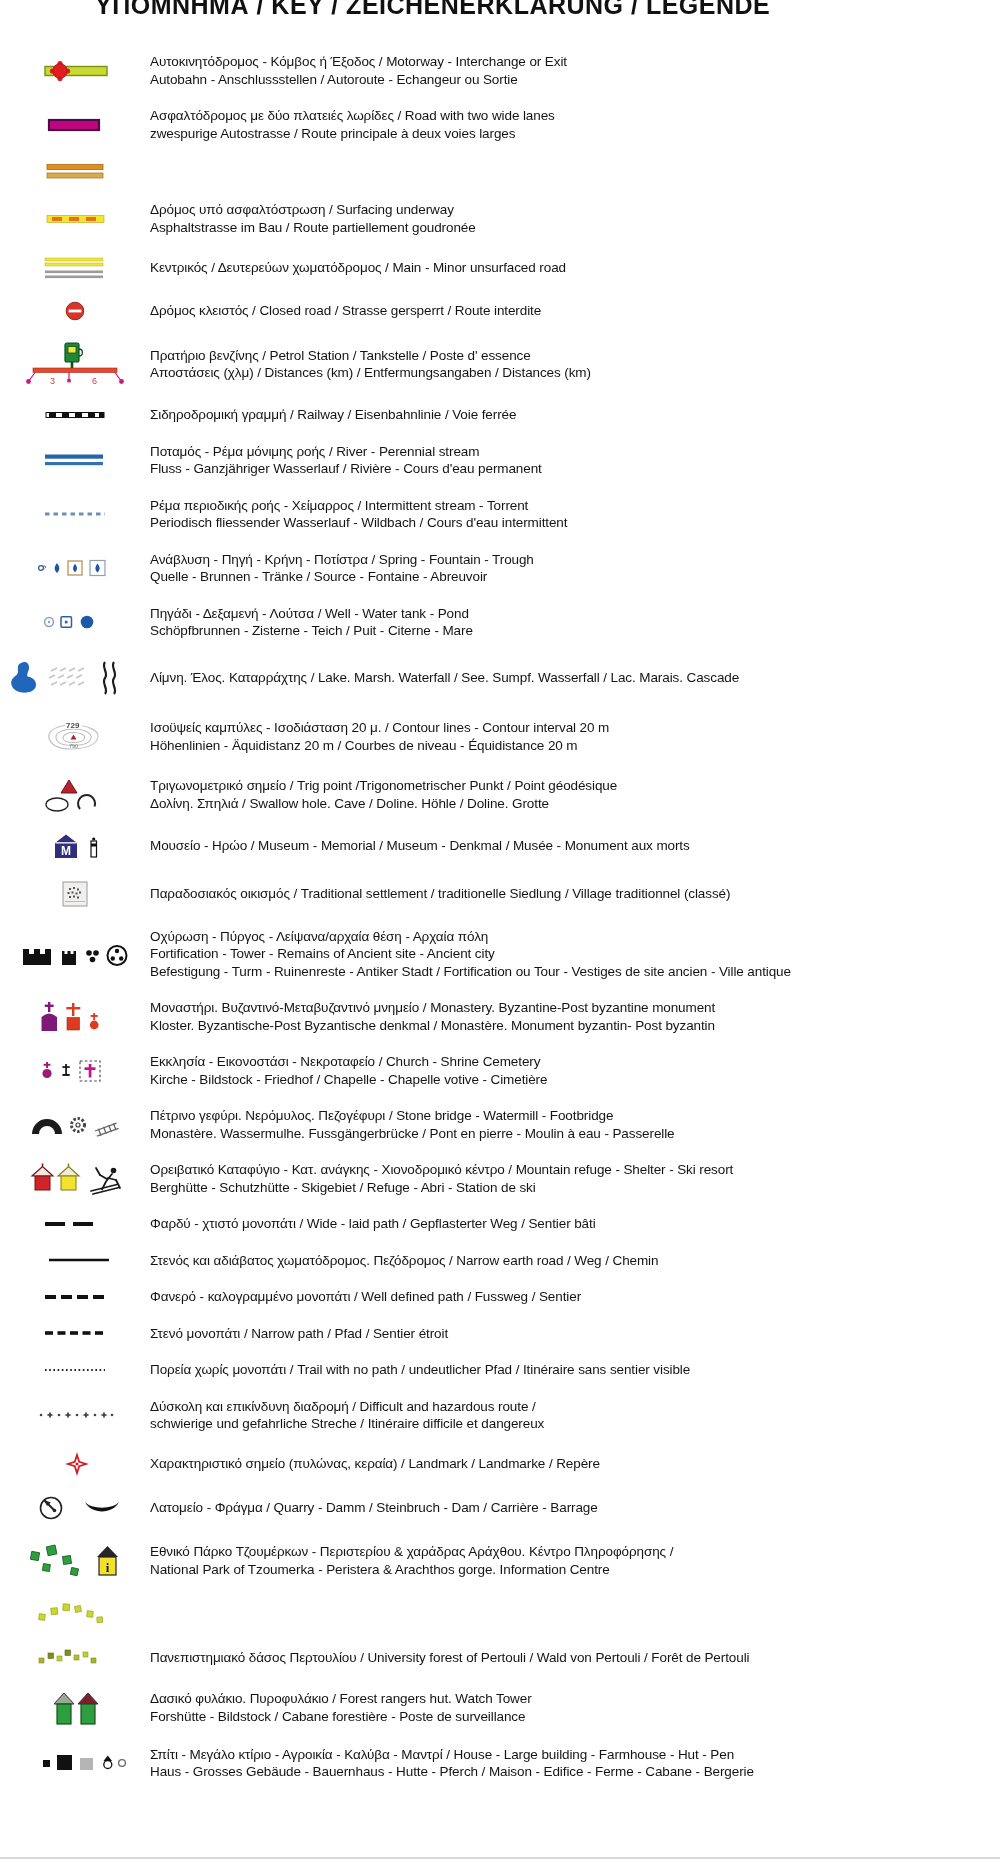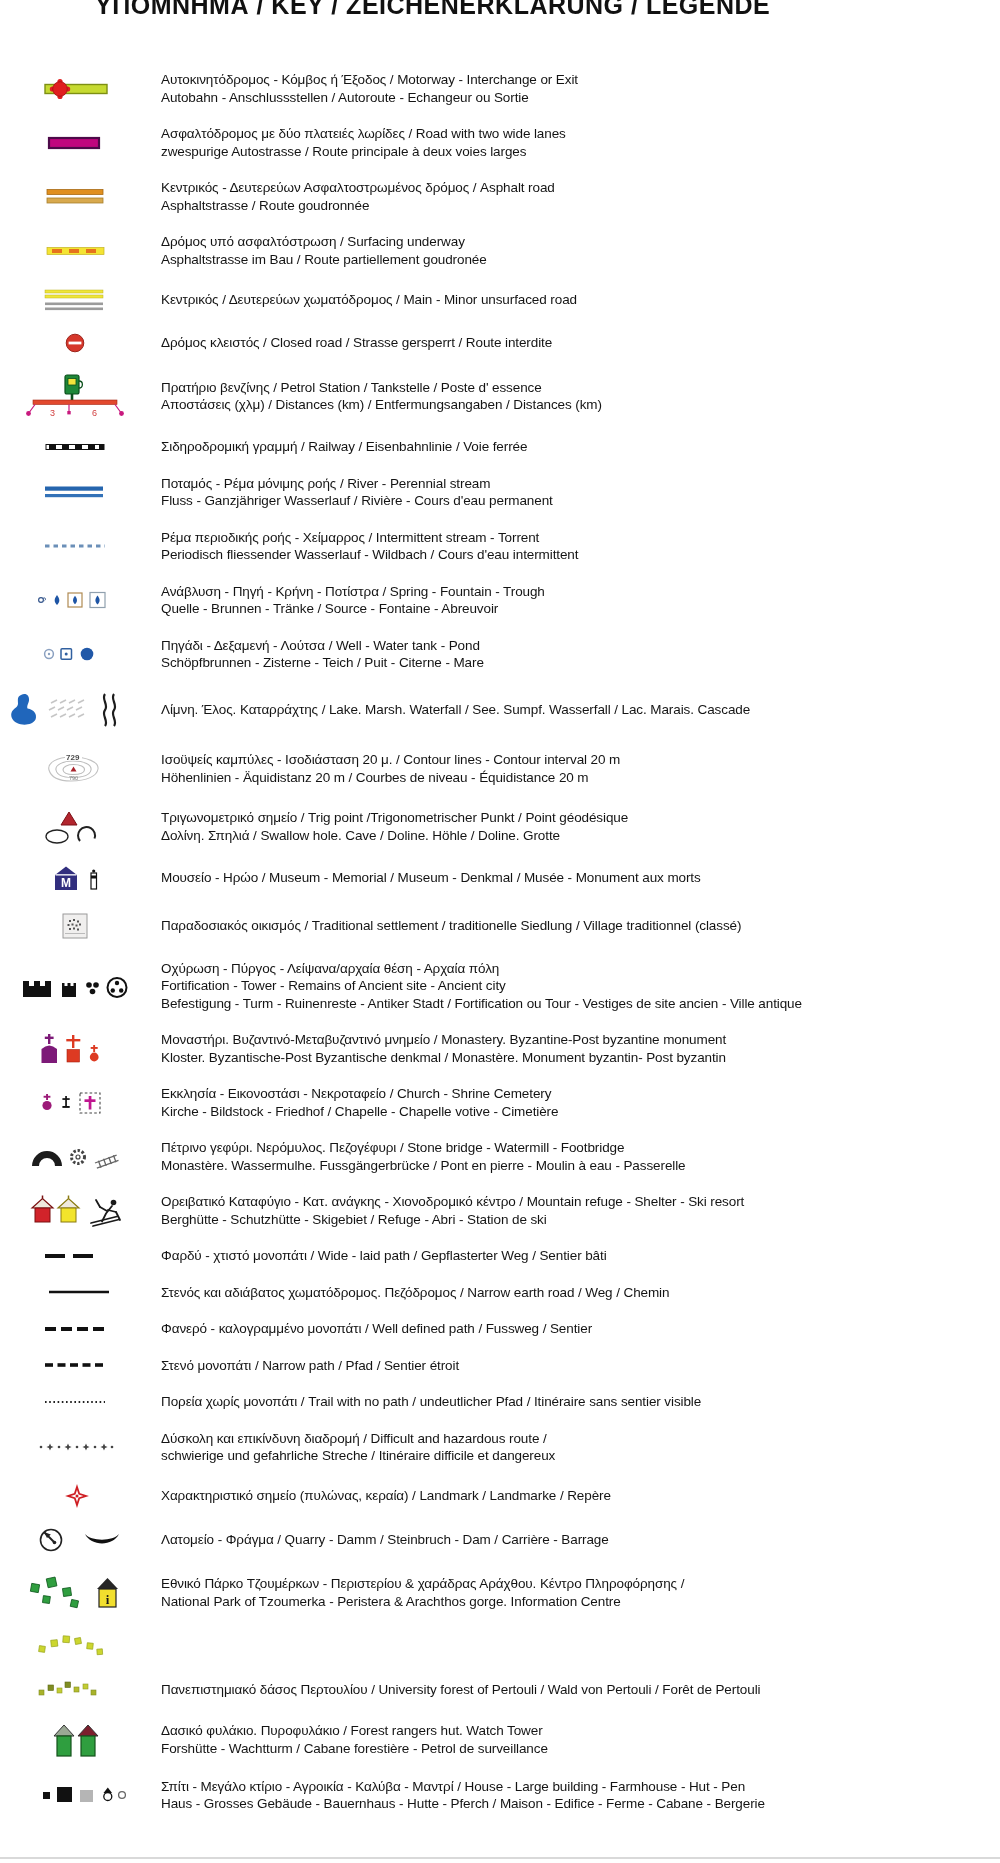--- a/index.html
+++ b/index.html
@@ -1,24 +1,24 @@
 <!DOCTYPE html>
 <html><head>
 <meta charset="utf-8">
 <style>
   html,body{margin:0;padding:0;background:#fff;}
   .page{width:1000px;height:1863px;overflow:hidden;position:relative;background:#fff;
         font-family:"Liberation Sans",sans-serif;color:#141414;}
-  .title-wrap{height:19px;overflow:hidden;margin:0 0 52px 95px;}
+  .title-wrap{height:19px;overflow:hidden;margin:0 0 34px 95px;}
   .title{display:inline-block;font-size:25px;font-weight:bold;letter-spacing:.5px;color:#111;
          margin-top:-12px;padding-bottom:1px;border-bottom:3px solid #111;white-space:nowrap;}
   .row{display:flex;align-items:center;margin-bottom:19px;}
   .sym{flex:0 0 150px;width:150px;display:flex;justify-content:center;align-items:center;}
   .txt{flex:1;font-size:13.5px;line-height:17.5px;letter-spacing:-.1px;}
-  .l{white-space:nowrap;margin-left:11px;}
+  .l{white-space:nowrap;}
   svg{display:block;}
   .bottom-rule{position:absolute;left:0;bottom:4px;width:100%;height:2px;background:#d9d9d9;}
 </style>
 </head>
 <body>
 
 <div class="page">
 
   <div class="title-wrap">
     <span class="title">ΥΠΟΜΝΗΜΑ / KEY / ZEICHENERKLÄRUNG / LÉGENDE</span>
@@ -54,24 +54,20 @@
   </div>
 
 
   <div class="row">
     <div class="sym">
         <svg width="140" height="21" viewBox="0 0 140 21">
       <rect x="42" y="3.5" width="56" height="5" fill="#e08f1f" stroke="#a86a14" stroke-width="0.8"></rect>
       <rect x="42" y="12" width="56" height="5" fill="#d8a94e" stroke="#a87f2e" stroke-width="0.8"></rect>
     </svg>
       </div>
-    <div class="txt">
-      <div class="l">Κεντρικός - Δευτερεύων Ασφαλτοστρωμένος δρόμος / Asphalt road</div>
-      <div class="l">Asphaltstrasse / Route goudronnée</div>
-    </div>
   </div>
 
   <div class="row">
     <div class="sym">
         <svg width="140" height="18" viewBox="0 0 140 18">
       <rect x="42" y="5.5" width="57" height="7" fill="#f4e433" stroke="#c4b322" stroke-width="0.7"></rect>
       <rect x="47" y="7" width="10" height="4" fill="#e5731d"></rect>
           <rect x="64" y="7" width="10" height="4" fill="#e5731d"></rect>
           <rect x="81" y="7" width="10" height="4" fill="#e5731d"></rect>
     </svg>
@@ -587,21 +583,21 @@
     <div class="sym">
         <svg width="140" height="38" viewBox="0 0 140 38">
       <path d="M49 15 L59 4 L69 15 Z" fill="#9aa894" stroke="#333" stroke-width="1"></path>
       <rect x="52" y="15" width="14" height="20" fill="#2f9e3f" stroke="#14531c" stroke-width="1.2"></rect>
       <path d="M73 15 L83 4 L93 15 Z" fill="#7c1f2d" stroke="#333" stroke-width="1"></path>
       <rect x="76" y="15" width="14" height="20" fill="#2f9e3f" stroke="#14531c" stroke-width="1.2"></rect>
     </svg>
       </div>
     <div class="txt">
       <div class="l">Δασικό φυλάκιο. Πυροφυλάκιο / Forest rangers hut. Watch Tower</div>
-      <div class="l">Forshütte - Wachtturm / Cabane forestière - Petrol de surveillance</div>
+      <div class="l">Forshütte - Bildstock / Cabane forestière - Poste de surveillance</div>
     </div>
   </div>
 
   <div class="row">
     <div class="sym">
         <svg width="140" height="24" viewBox="0 0 140 24">
       <rect x="38" y="9" width="7" height="7" fill="#111"></rect>
       <rect x="52" y="4" width="15" height="15" fill="#111"></rect>
       <rect x="75" y="7" width="13" height="12" fill="#b5b5b5"></rect>
       <path d="M98.5 10 L102.8 4.5 L107 10 Z" fill="#111"></path>

